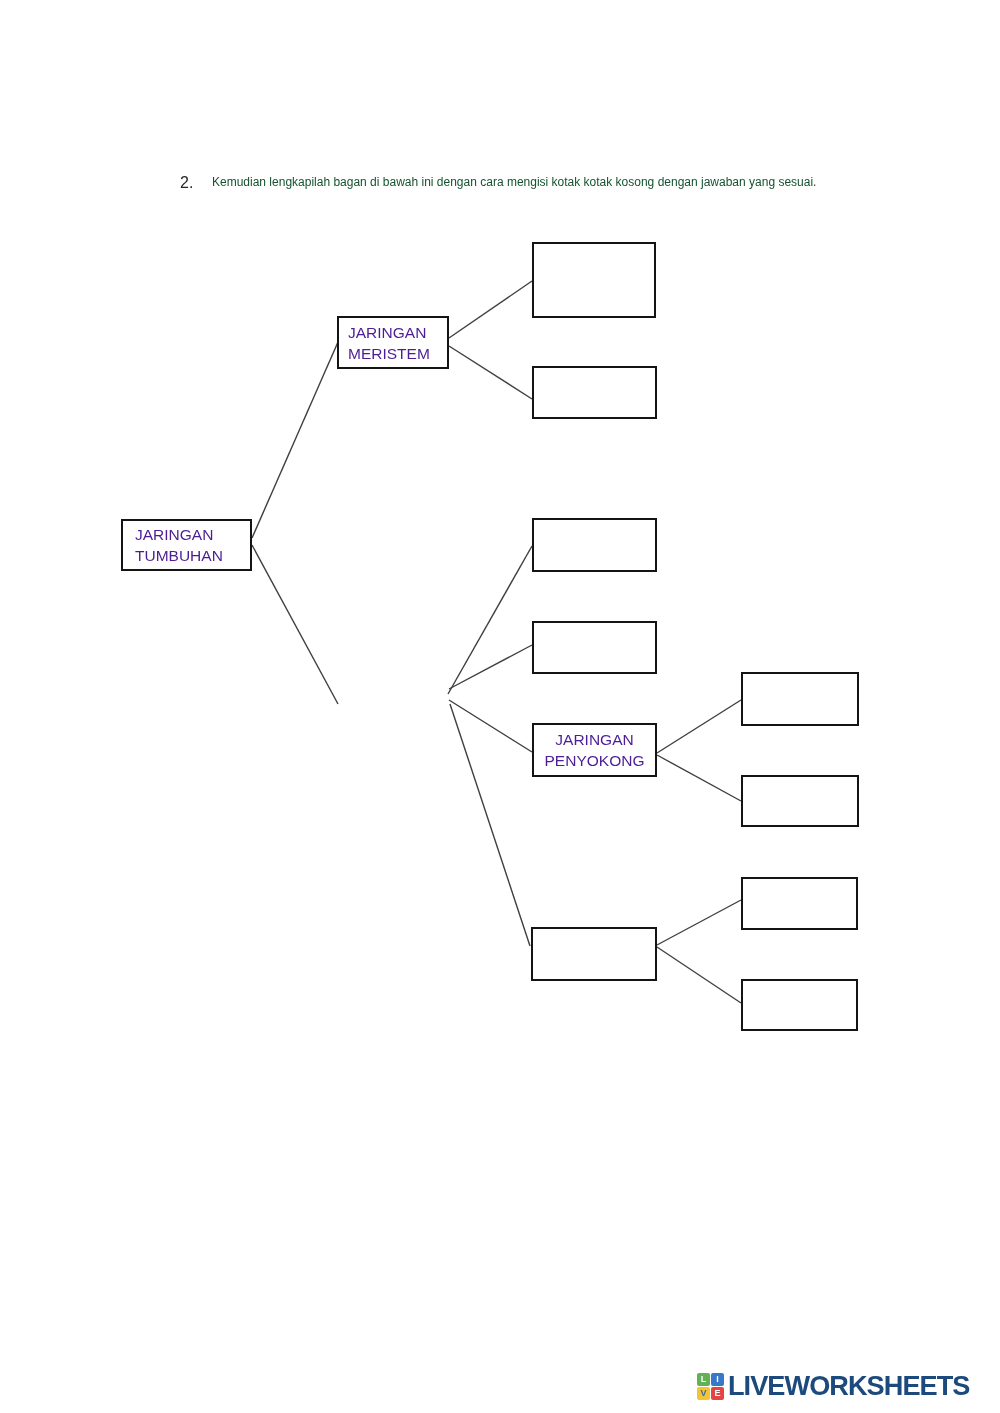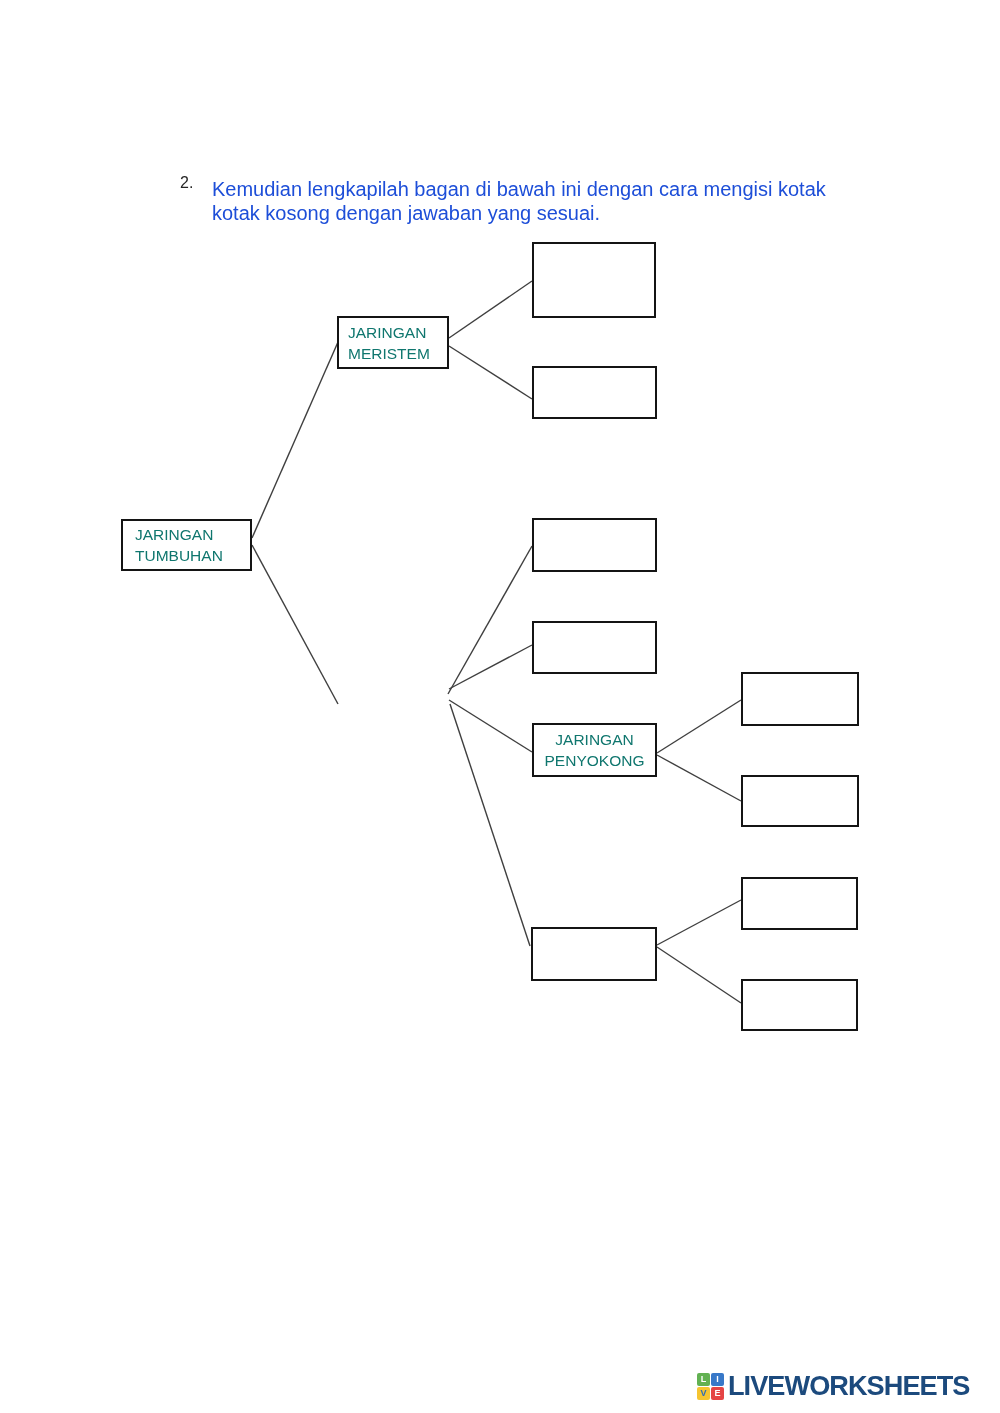--- a/index.html
+++ b/index.html
@@ -11,34 +11,34 @@
     color:#262626;
   }
   .page{position:absolute;inset:0;background:#ffffff;overflow:hidden;}
 
   
   .instr-num{
     position:absolute;left:180px;top:171px;
     font-size:16px;line-height:24px;color:#252525;
   }
   .instr-text{
-    position:absolute;left:212px;top:177px;width:645px;
-    font-size:20px;line-height:24px;color:#1d4ed8;
+    position:absolute;left:212px;top:170px;width:645px;
+    font-size:12px;line-height:24px;color:#14532d;
   }
 
   
   .lines{position:absolute;left:0;top:0;z-index:1;}
   .node{
     position:absolute;
     box-sizing:border-box;
     border:2px solid #141414;
     background:#ffffff;
     z-index:2;
     display:flex;flex-direction:column;justify-content:center;
-    font-size:15.5px;line-height:21px;color:#0f766e;
+    font-size:15.5px;line-height:21px;color:#4c1d95;
   }
   .node.labeled{padding-left:9px;padding-right:4px;}
   .node.center{text-align:center;padding-left:2px;padding-right:2px;}
 
   
   .logo{
     position:absolute;left:697px;top:1370px;
     display:flex;align-items:center;z-index:3;
   }
   .logo-grid{

